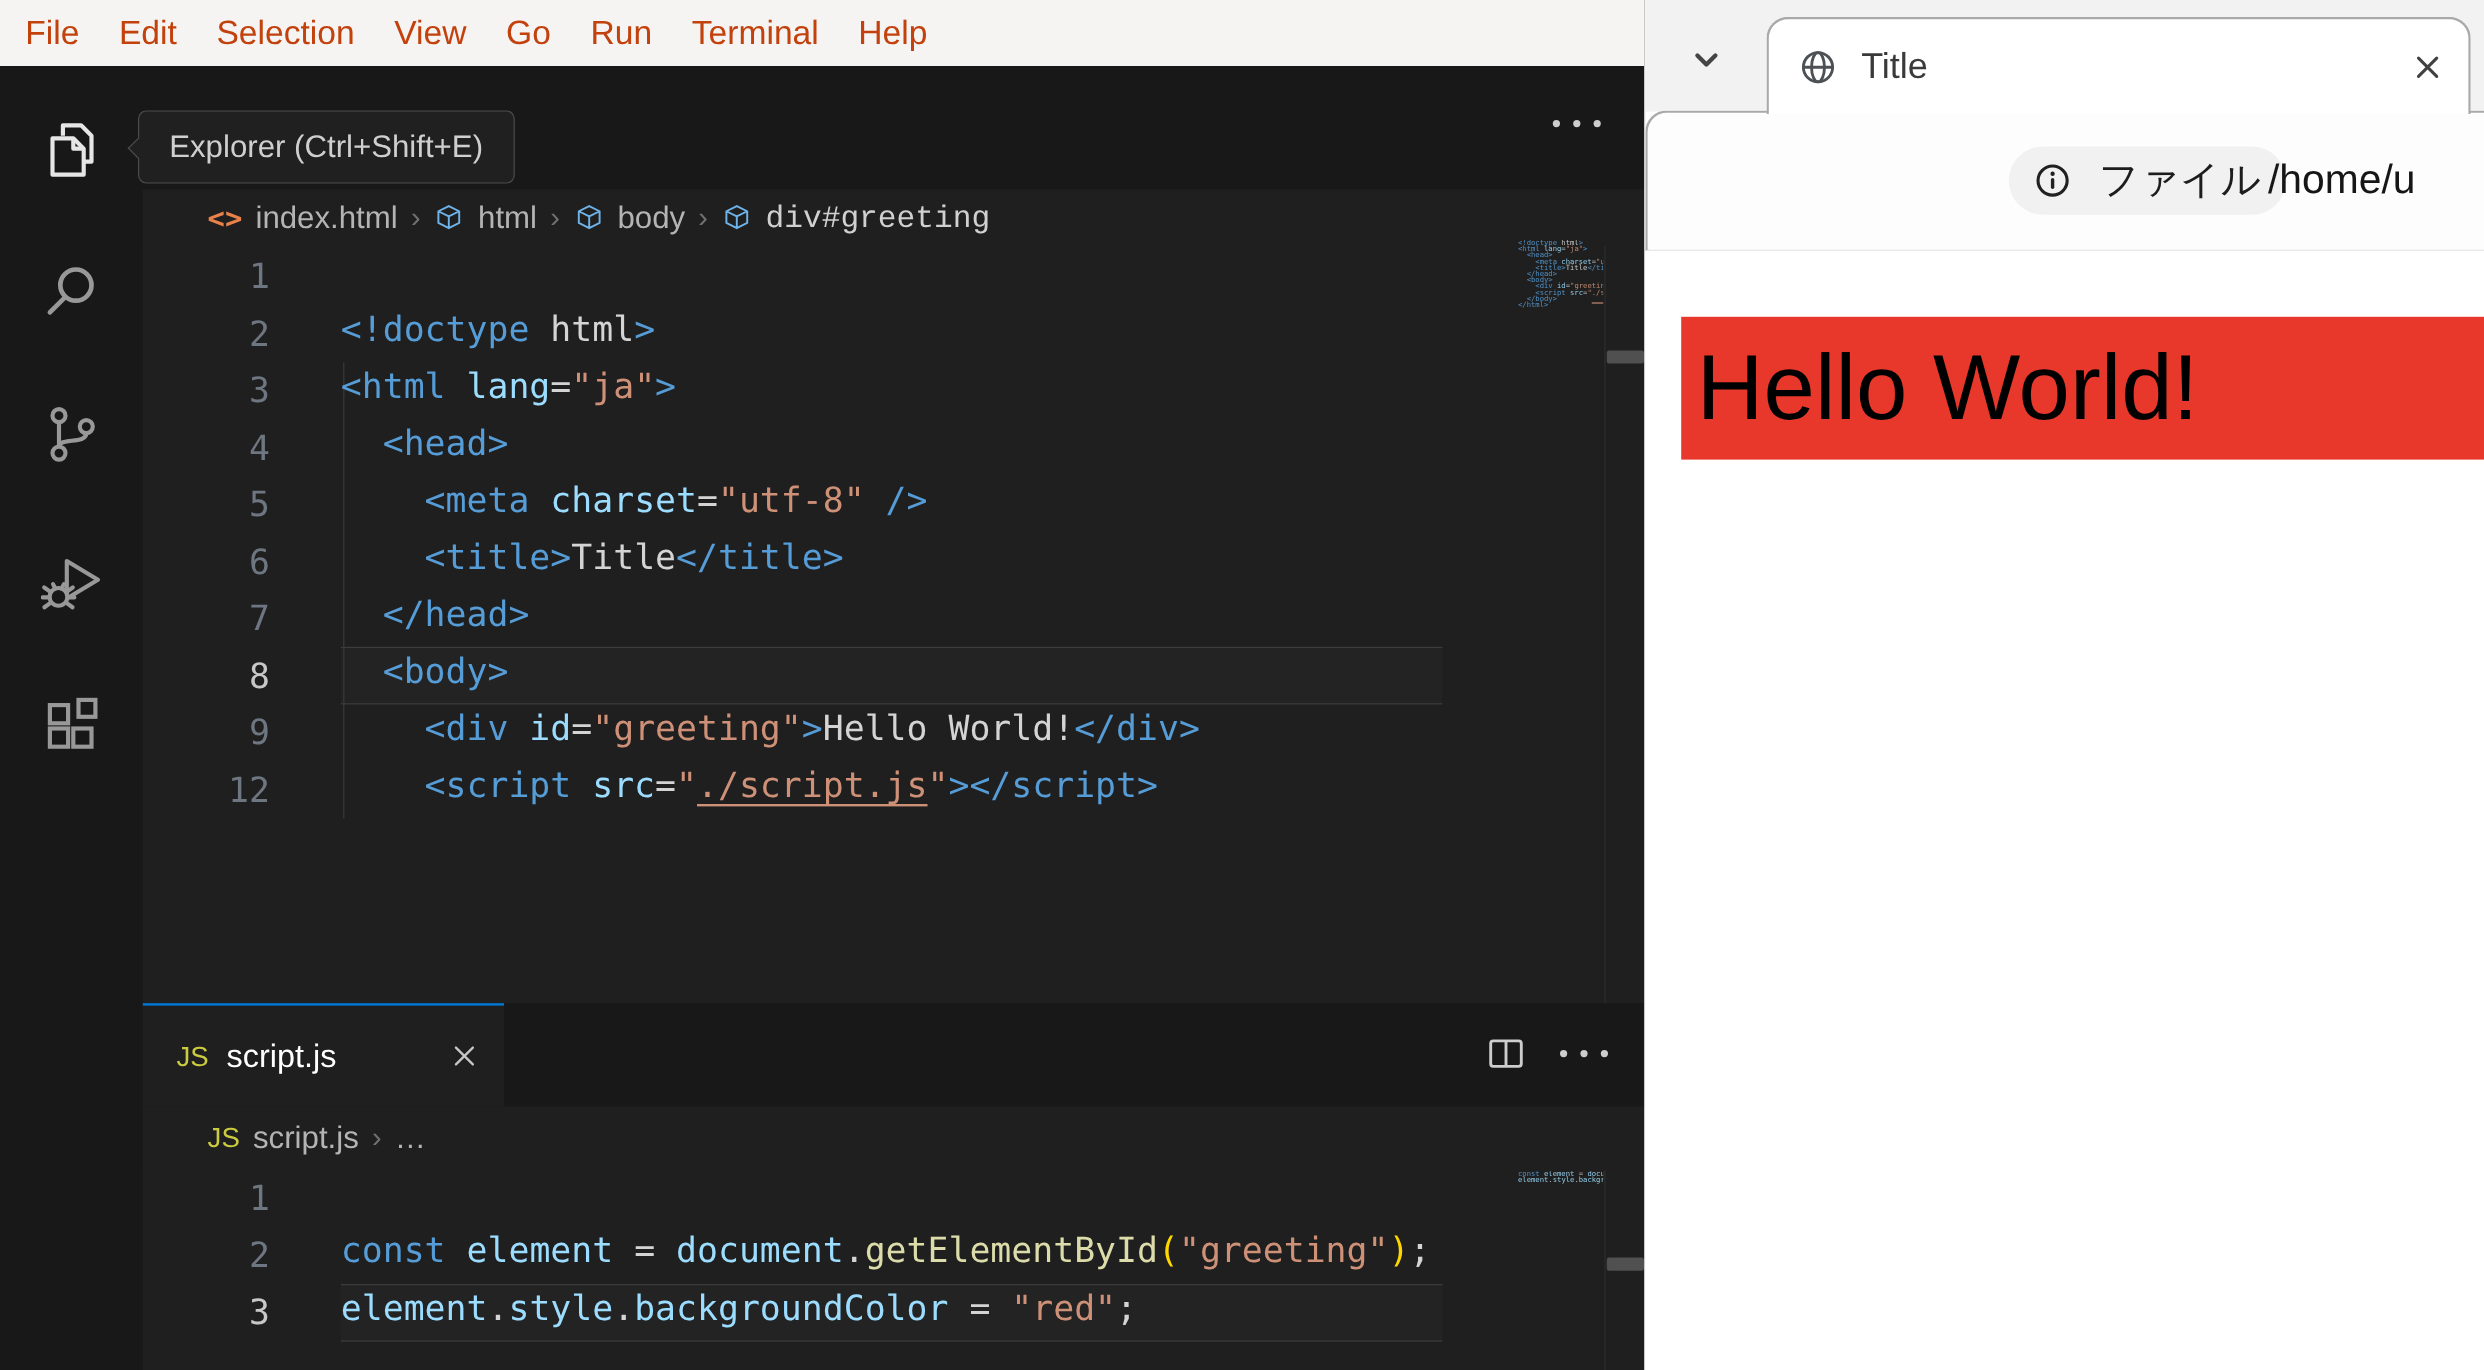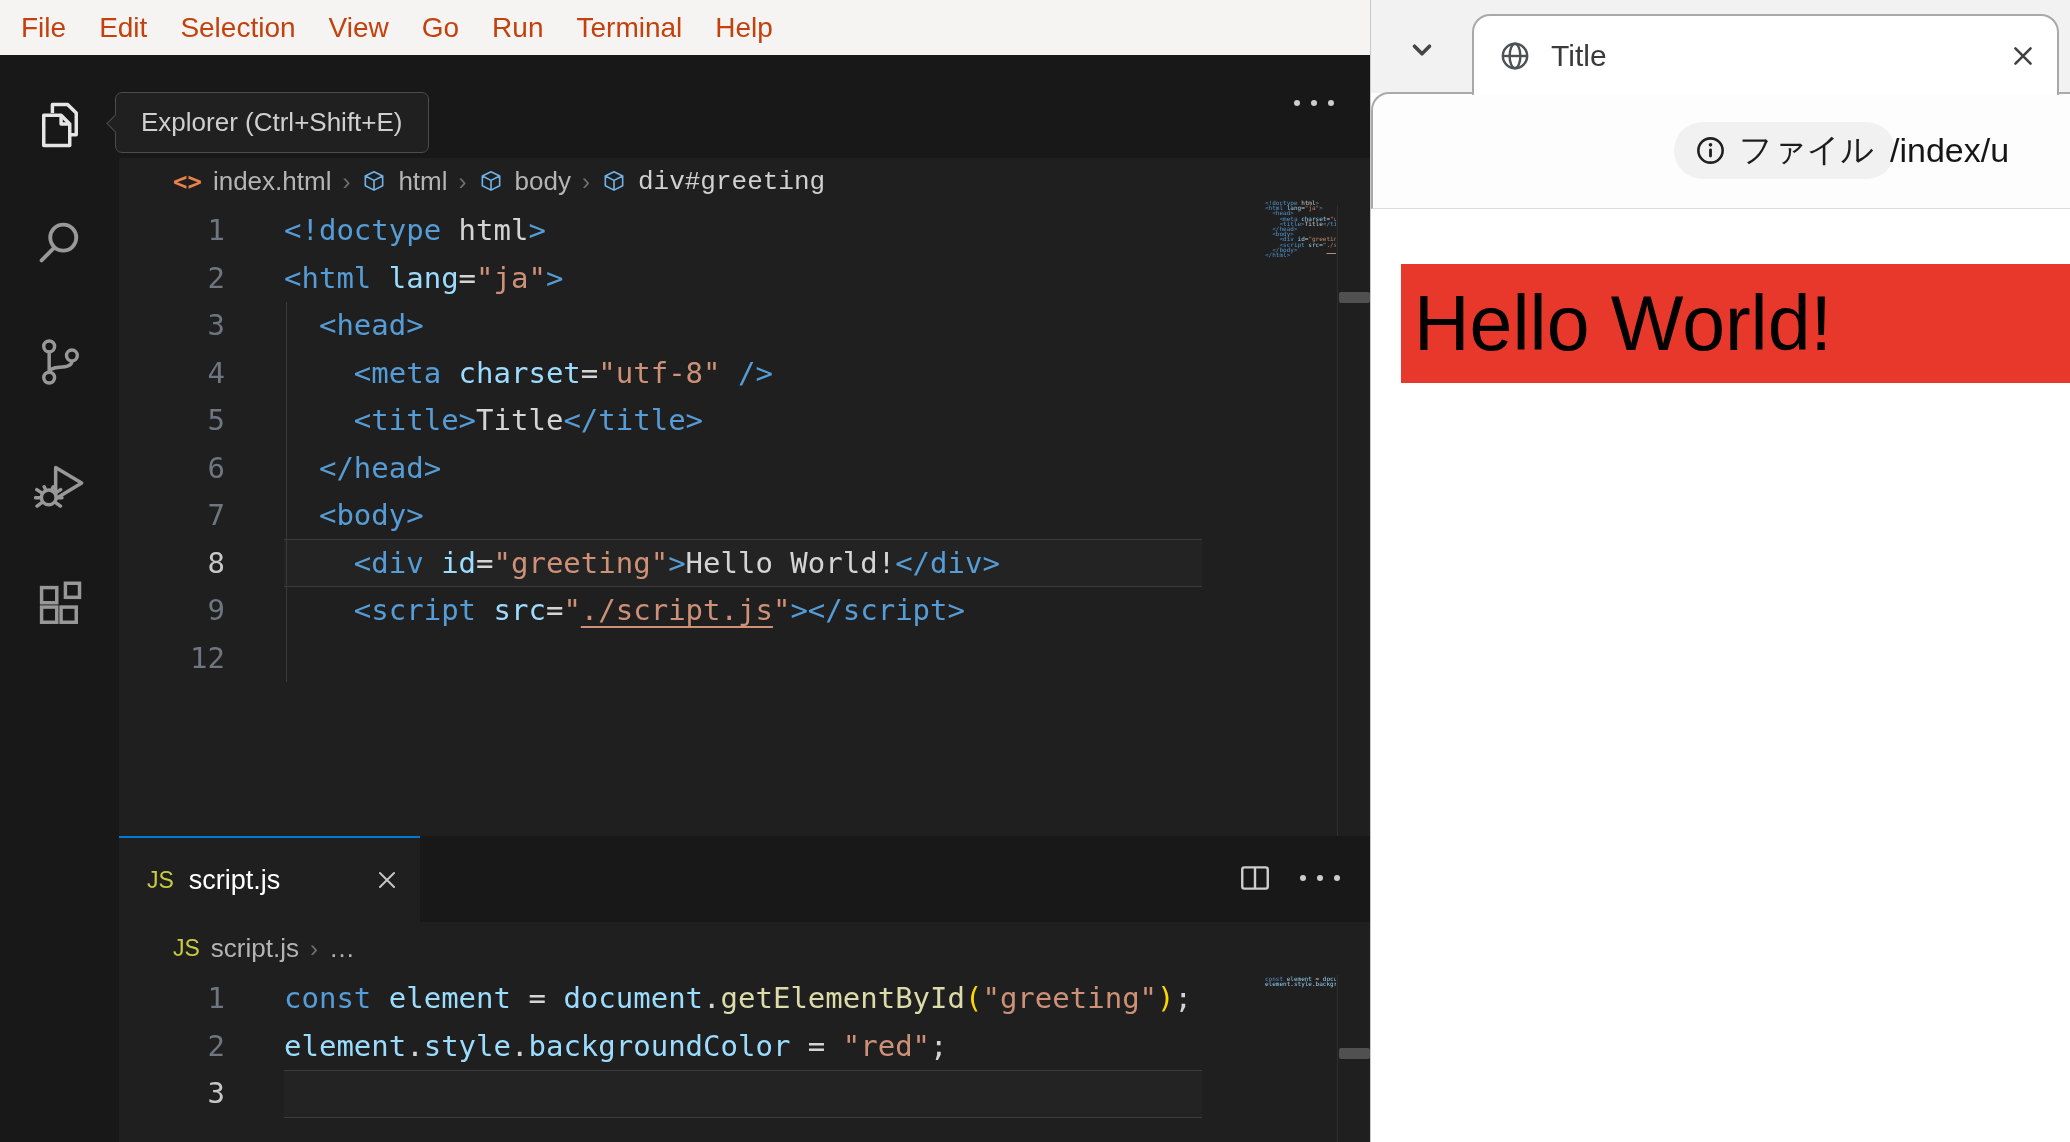--- a/index.html
+++ b/index.html
@@ -57,21 +57,21 @@
   .code-area {
     position:absolute; left:119px; width:1218px;
     font-family:"DejaVu Sans Mono","Liberation Mono",monospace;
     font-size:29px; line-height:47.5px; color:var(--c-syntax-txt);
   }
   #code1 { top:205px; height:631px; padding-top:2px; }
   #code2 { top:975px; height:167px; overflow:hidden; }
   .crow { display:flex; height:47.5px; white-space:pre; }
   .cnum { width:106px; text-align:right; color:#6e7681; flex:none; }
   .crow.active .cnum { color:#c8c8c8; }
-  .ctxt { padding-left:59px; }
+  .ctxt { padding-left:59px;margin-top:44px; }
 
   .s-tag{color:var(--c-syntax-tag)} .s-attr{color:var(--c-syntax-attr)}
   .s-str{color:var(--c-syntax-str)} .s-txt{color:var(--c-syntax-txt)}
   .s-kw{color:var(--c-syntax-kw)} .s-var{color:var(--c-syntax-var)}
   .s-fn{color:var(--c-syntax-fn)} .s-brk{color:var(--c-syntax-brk)}
   .s-link{color:var(--c-syntax-link); text-decoration:underline; text-underline-offset:6px;}
 
   #guide1 { position:absolute; left:286px; top:302px; width:1px; height:380px; background:#3a3a3a; }
   .curline { position:absolute; left:284px; width:918px; height:48px;
     border-top:1px solid #3c3c3c; border-bottom:1px solid #3c3c3c; background:rgba(255,255,255,0.02); }
@@ -118,21 +118,21 @@
     position:absolute; left:0; top:92px; width:700px; height:117px; background:#fdfdfd;
     border-top:2px solid #a9a9a9; border-left:2px solid #a9a9a9;
     border-top-left-radius:18px; border-bottom:1px solid #dadada; z-index:1;
   }
   .nav-ic { position:absolute; }
   #nav-back    { left:37px;  top:130px; width:44px; height:44px; color:#9e9e9e; }
   #nav-forward { left:127px; top:130px; width:44px; height:44px; color:#9e9e9e; }
   #nav-reload  { left:217px; top:132px; width:41px; height:41px; color:#474747; }
   .chip {
     position:absolute; left:303px; top:122px; height:57px; border-radius:29px;
-    background:#f1f1f2; display:flex; align-items:center; padding:0 21px; gap:13px; z-index:2;
+    background:#f1f1f2; display:flex; align-items:center; padding:0 21px; gap:23px; z-index:2;
   }
   .chip svg { width:31px; height:31px; color:#212121; }
   .chip .chip-label { font-size:33px; color:#1d1d1d; font-family:"Liberation Sans","DejaVu Sans",sans-serif; }
   .url { position:absolute; left:519px; top:92px; height:117px; display:flex; align-items:center;
     font-size:34px; color:#161616; white-space:nowrap; z-index:2; }
 
   .bcontent { position:absolute; left:0; top:210px; width:700px; height:932px; background:#ffffff; }
   .banner { position:absolute; left:30px; top:54px; width:670px; height:119px;
     background:var(--c-banner_red); display:flex; align-items:center; padding-left:13px; }
   .banner h1 { font-size:77px; font-weight:400; color:#000; letter-spacing:0; }
@@ -328,20 +328,20 @@
     </svg>
 
   <div class="chip">
     <svg viewBox="0 0 24 24" fill="none" stroke="currentColor" stroke-width="2">
       <circle cx="12" cy="12" r="9.4"></circle>
         <circle cx="12" cy="7.6" r="1.4" fill="currentColor" stroke="none"></circle>
         <rect x="10.9" y="10.4" width="2.2" height="7" rx="1.1" fill="currentColor" stroke="none"></rect>
     </svg>
     <span class="chip-label">ファイル</span>
   </div>
-  <div class="url">/index/u</div>
+  <div class="url">/home/u</div>
 
   <div class="bcontent">
     <div class="banner">
       <h1>Hello World!</h1>
     </div>
   </div>
 </div>
 
 </body></html>

